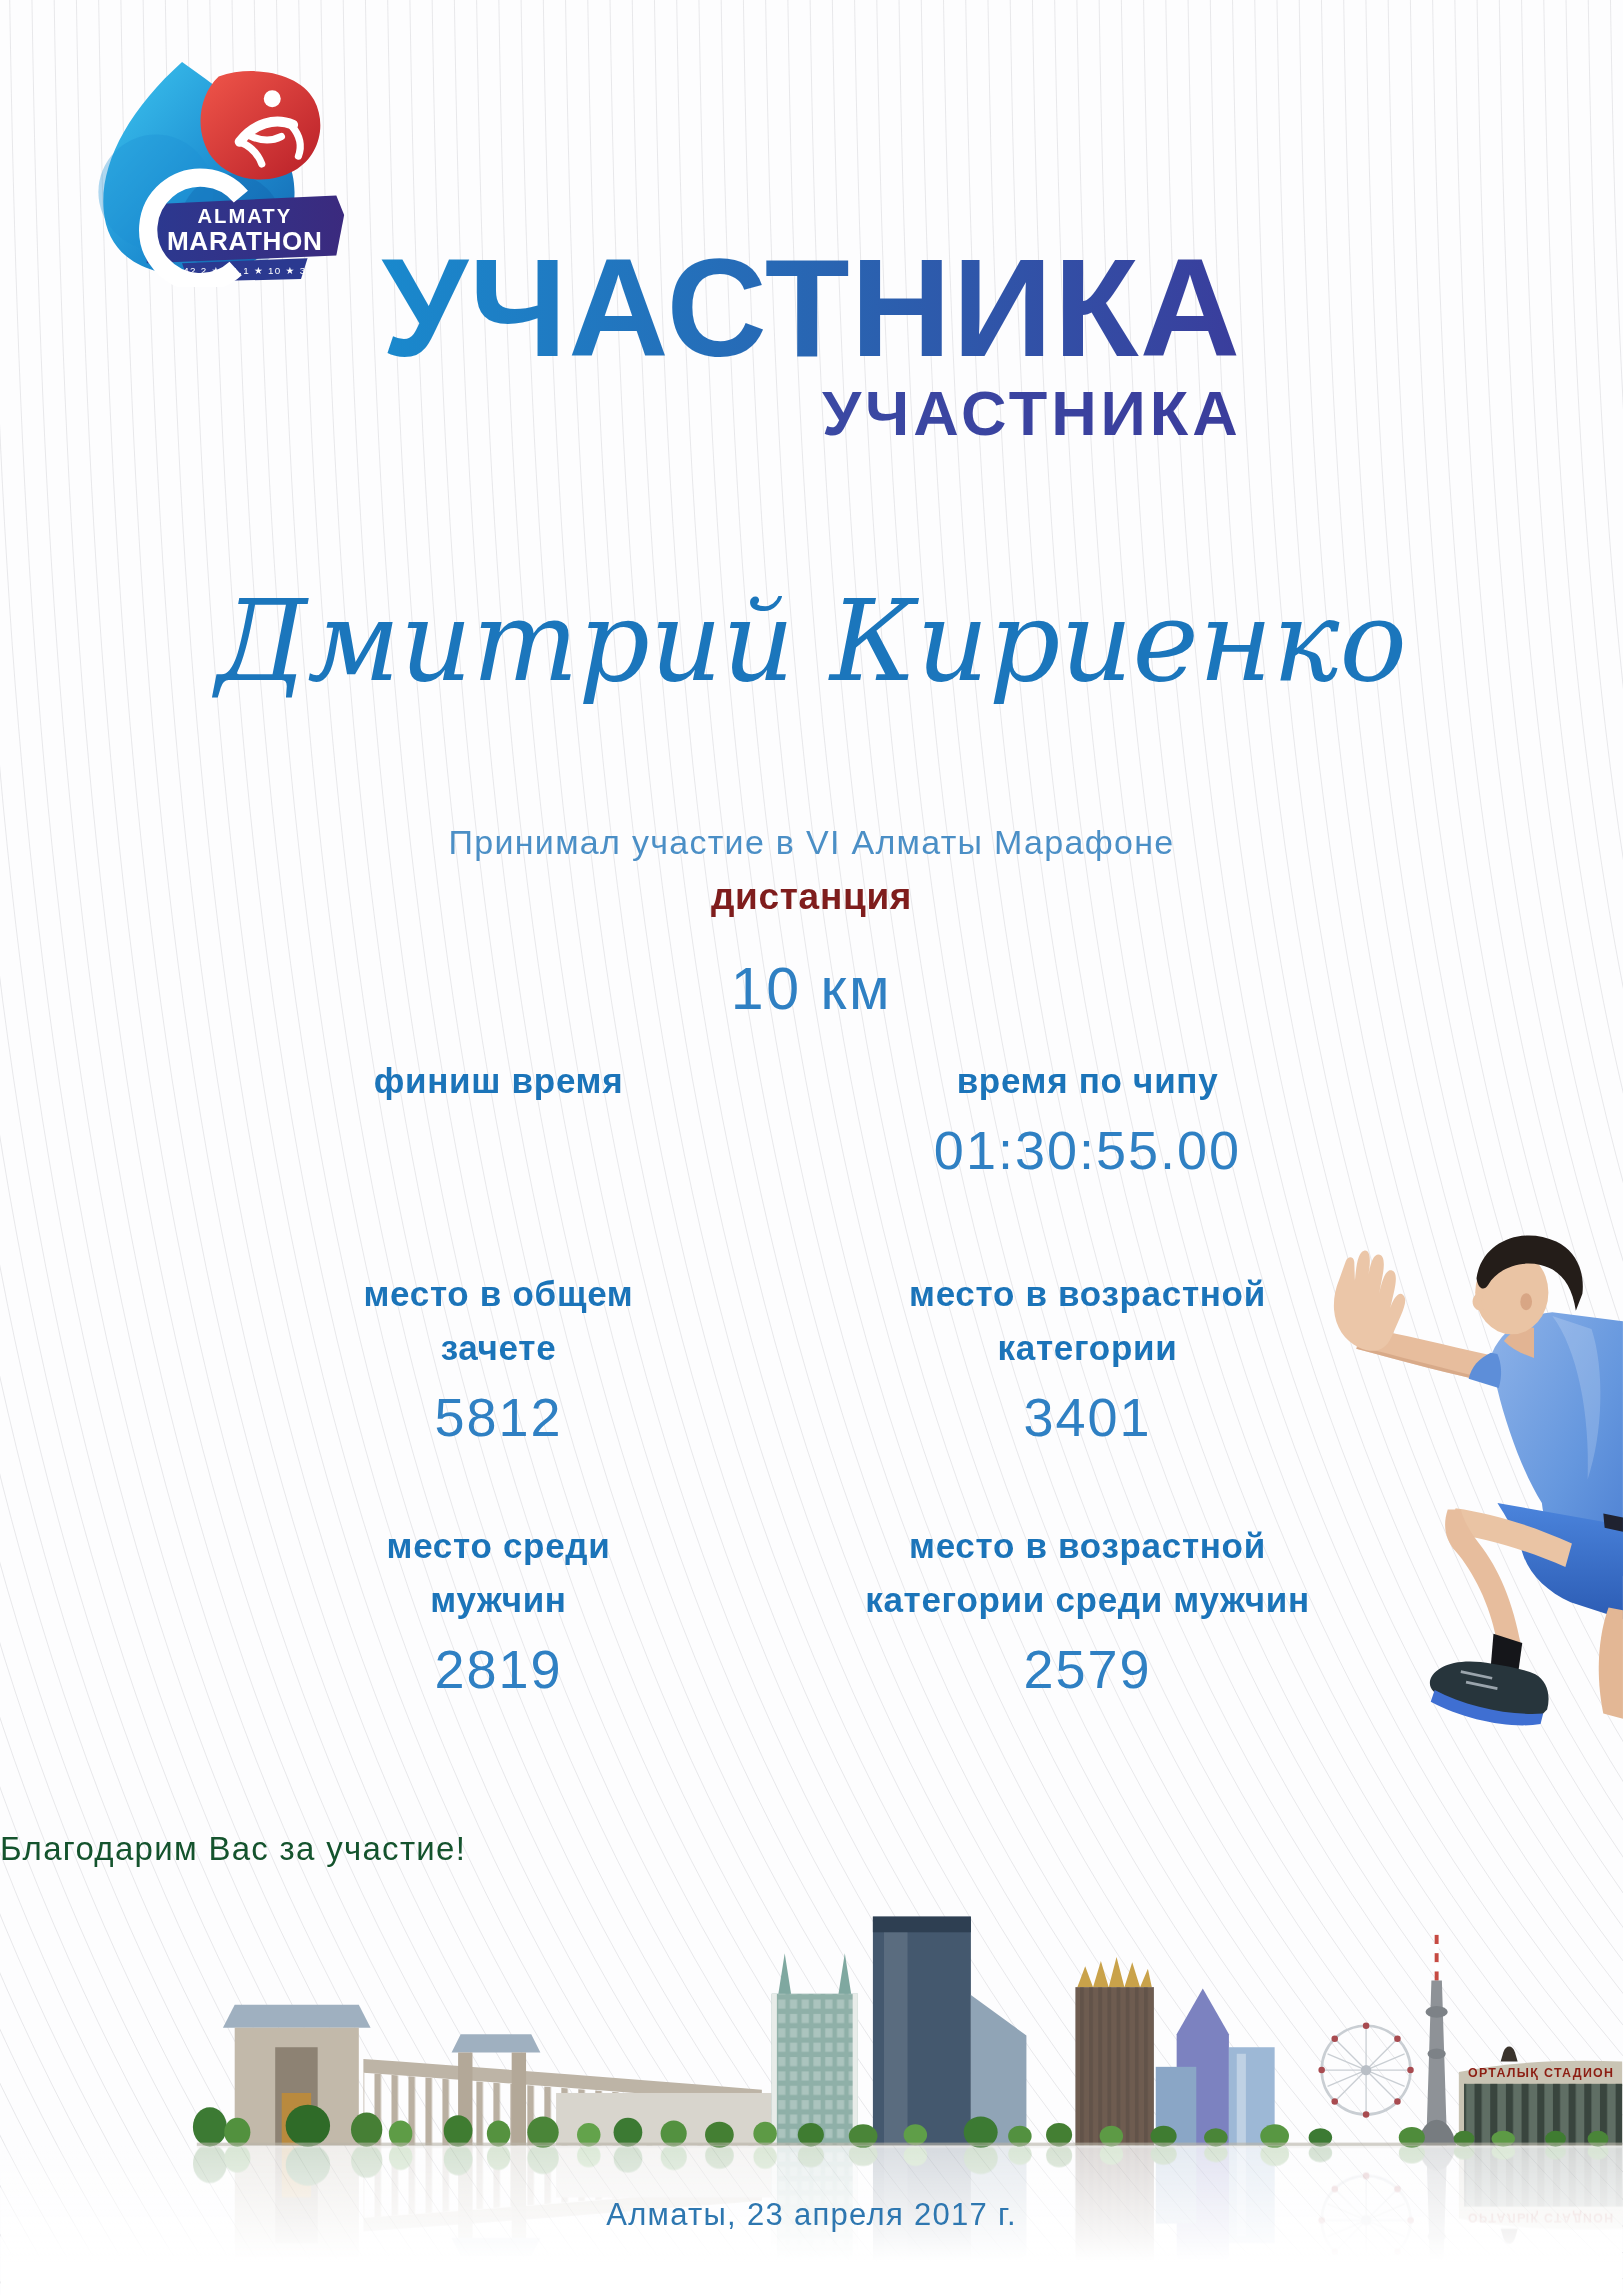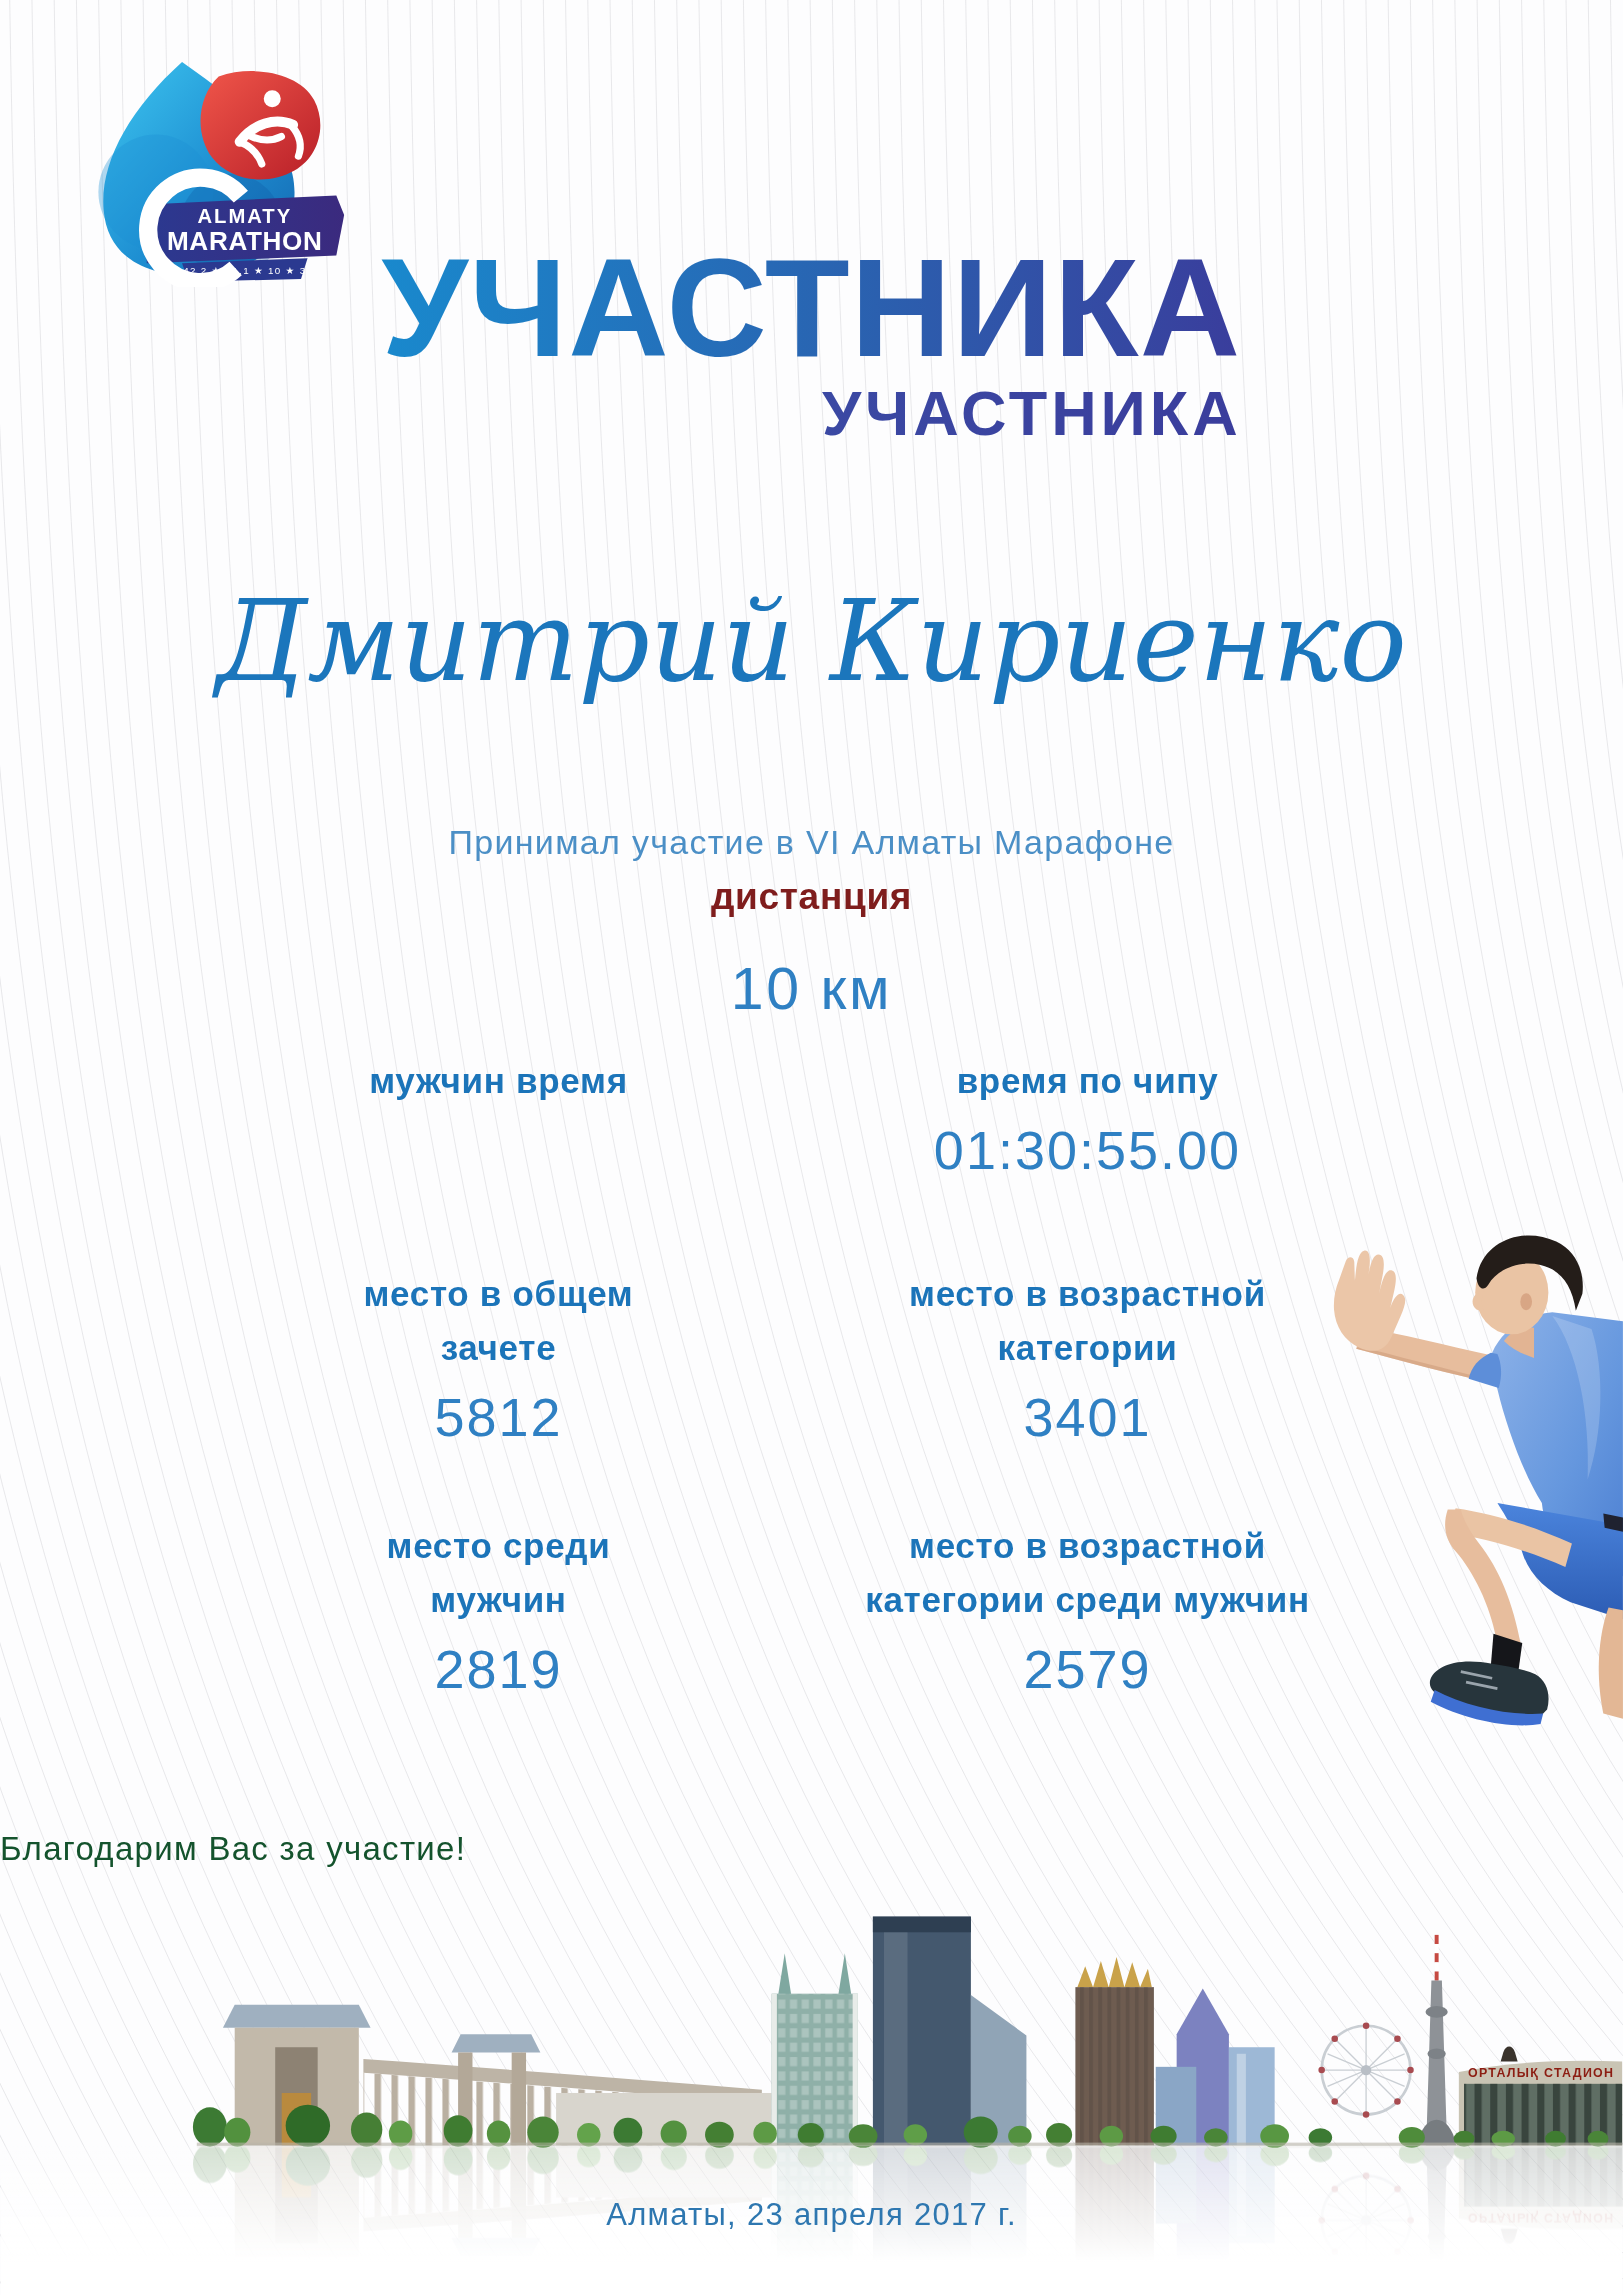--- a/index.html
+++ b/index.html
@@ -108,21 +108,21 @@
 
   <div class="name">Дмитрий Кириенко</div>
 
   <div class="event-line">Принимал участие в VI Алматы Марафоне</div>
 
   <div class="dist-label">дистанция</div>
   <div class="dist-value">10 км</div>
 
   <div class="stat-row row1">
     <div class="stat-cell cell-left">
-      <div class="stat-label">мужчин время</div>
+      <div class="stat-label">финиш время</div>
     </div>
     <div class="stat-cell cell-right">
       <div class="stat-label">время по чипу</div>
       <div class="stat-value">01:30:55.00</div>
     </div>
   </div>
   <div class="stat-row row2">
     <div class="stat-cell cell-left">
       <div class="stat-label">место в общем
 зачете</div>

